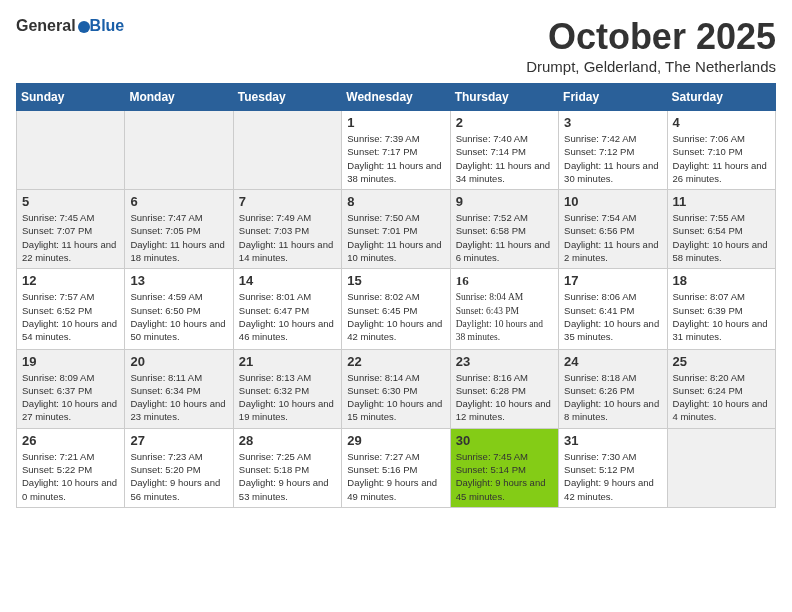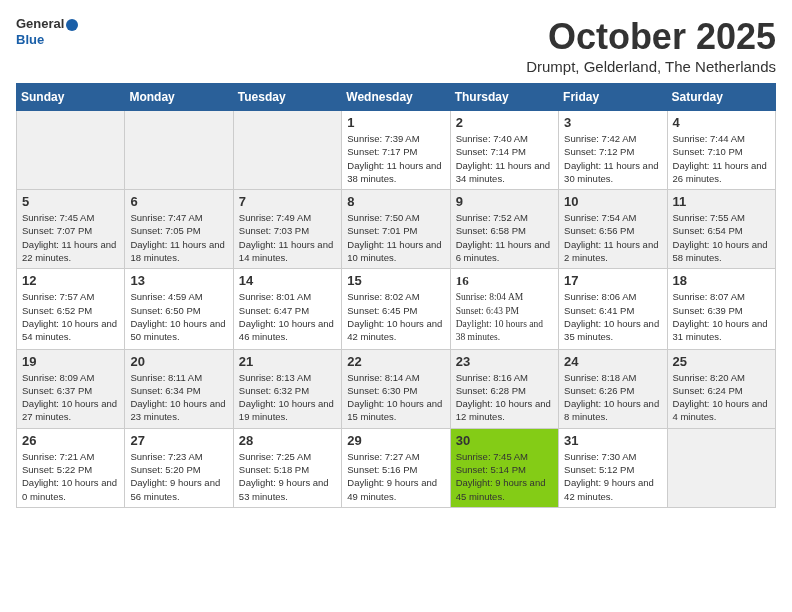--- a/index.html
+++ b/index.html
@@ -11,24 +11,24 @@
       padding: 16px;
     }
     .header-area {
       display: flex;
       justify-content: space-between;
       align-items: flex-start;
       margin-bottom: 8px;
     }
     .logo {
       display: flex;
-      flex-direction: column;
-      font-size: 13px;
+      font-size: 16px;
       font-weight: bold;
       line-height: 1.2;
+      text-align: center;
     }
     .logo-general { color: #333; }
     .logo-blue { color: #1a5fa8; }
     .logo-icon {
       display: inline-block;
       width: 12px;
       height: 12px;
       border-radius: 50%;
       background: #1a5fa8;
       margin-left: 2px;
@@ -135,21 +135,21 @@
 Daylight: 11 hours and 34 minutes.</div>
         </td>
         <td style="background: rgb(255, 255, 255);">
           <div class="day-number">3</div>
           <div class="day-info">Sunrise: 7:42 AM
 Sunset: 7:12 PM
 Daylight: 11 hours and 30 minutes.</div>
         </td>
         <td style="background: rgb(255, 255, 255);">
           <div class="day-number">4</div>
-          <div class="day-info">Sunrise: 7:44 AM
+          <div class="day-info">Sunrise: 7:06 AM
 Sunset: 7:10 PM
 Daylight: 11 hours and 26 minutes.</div>
         </td>
       </tr>
       <tr>
         <td style="background: rgb(240, 240, 240);">
           <div class="day-number">5</div>
           <div class="day-info">Sunrise: 7:45 AM
 Sunset: 7:07 PM
 Daylight: 11 hours and 22 minutes.</div>

